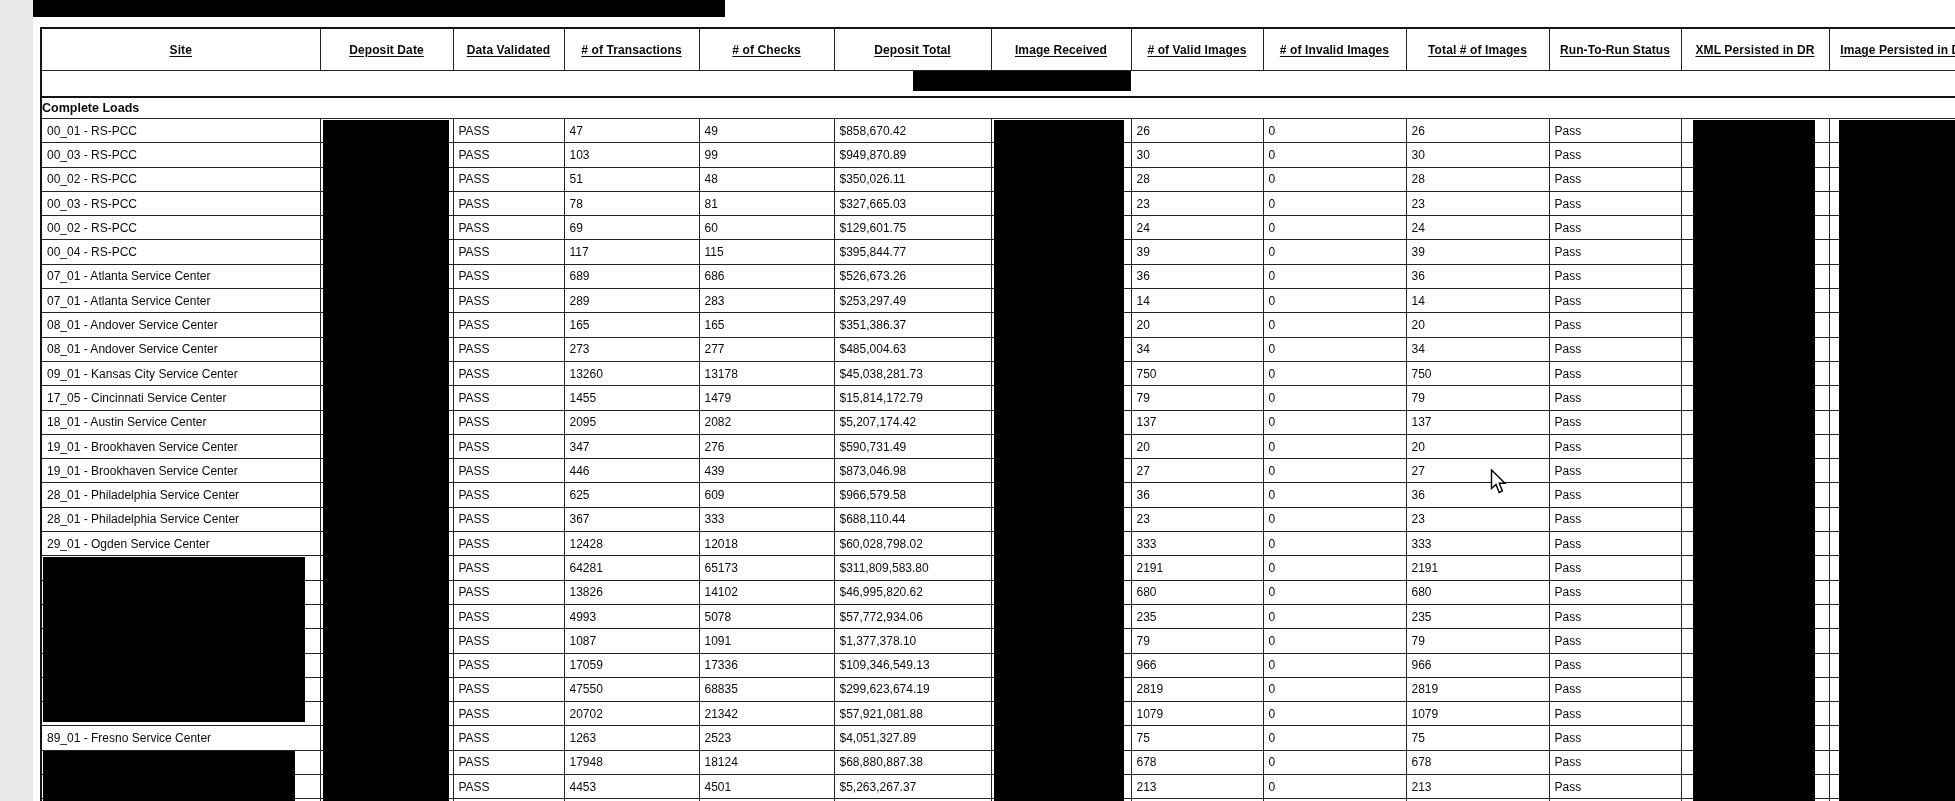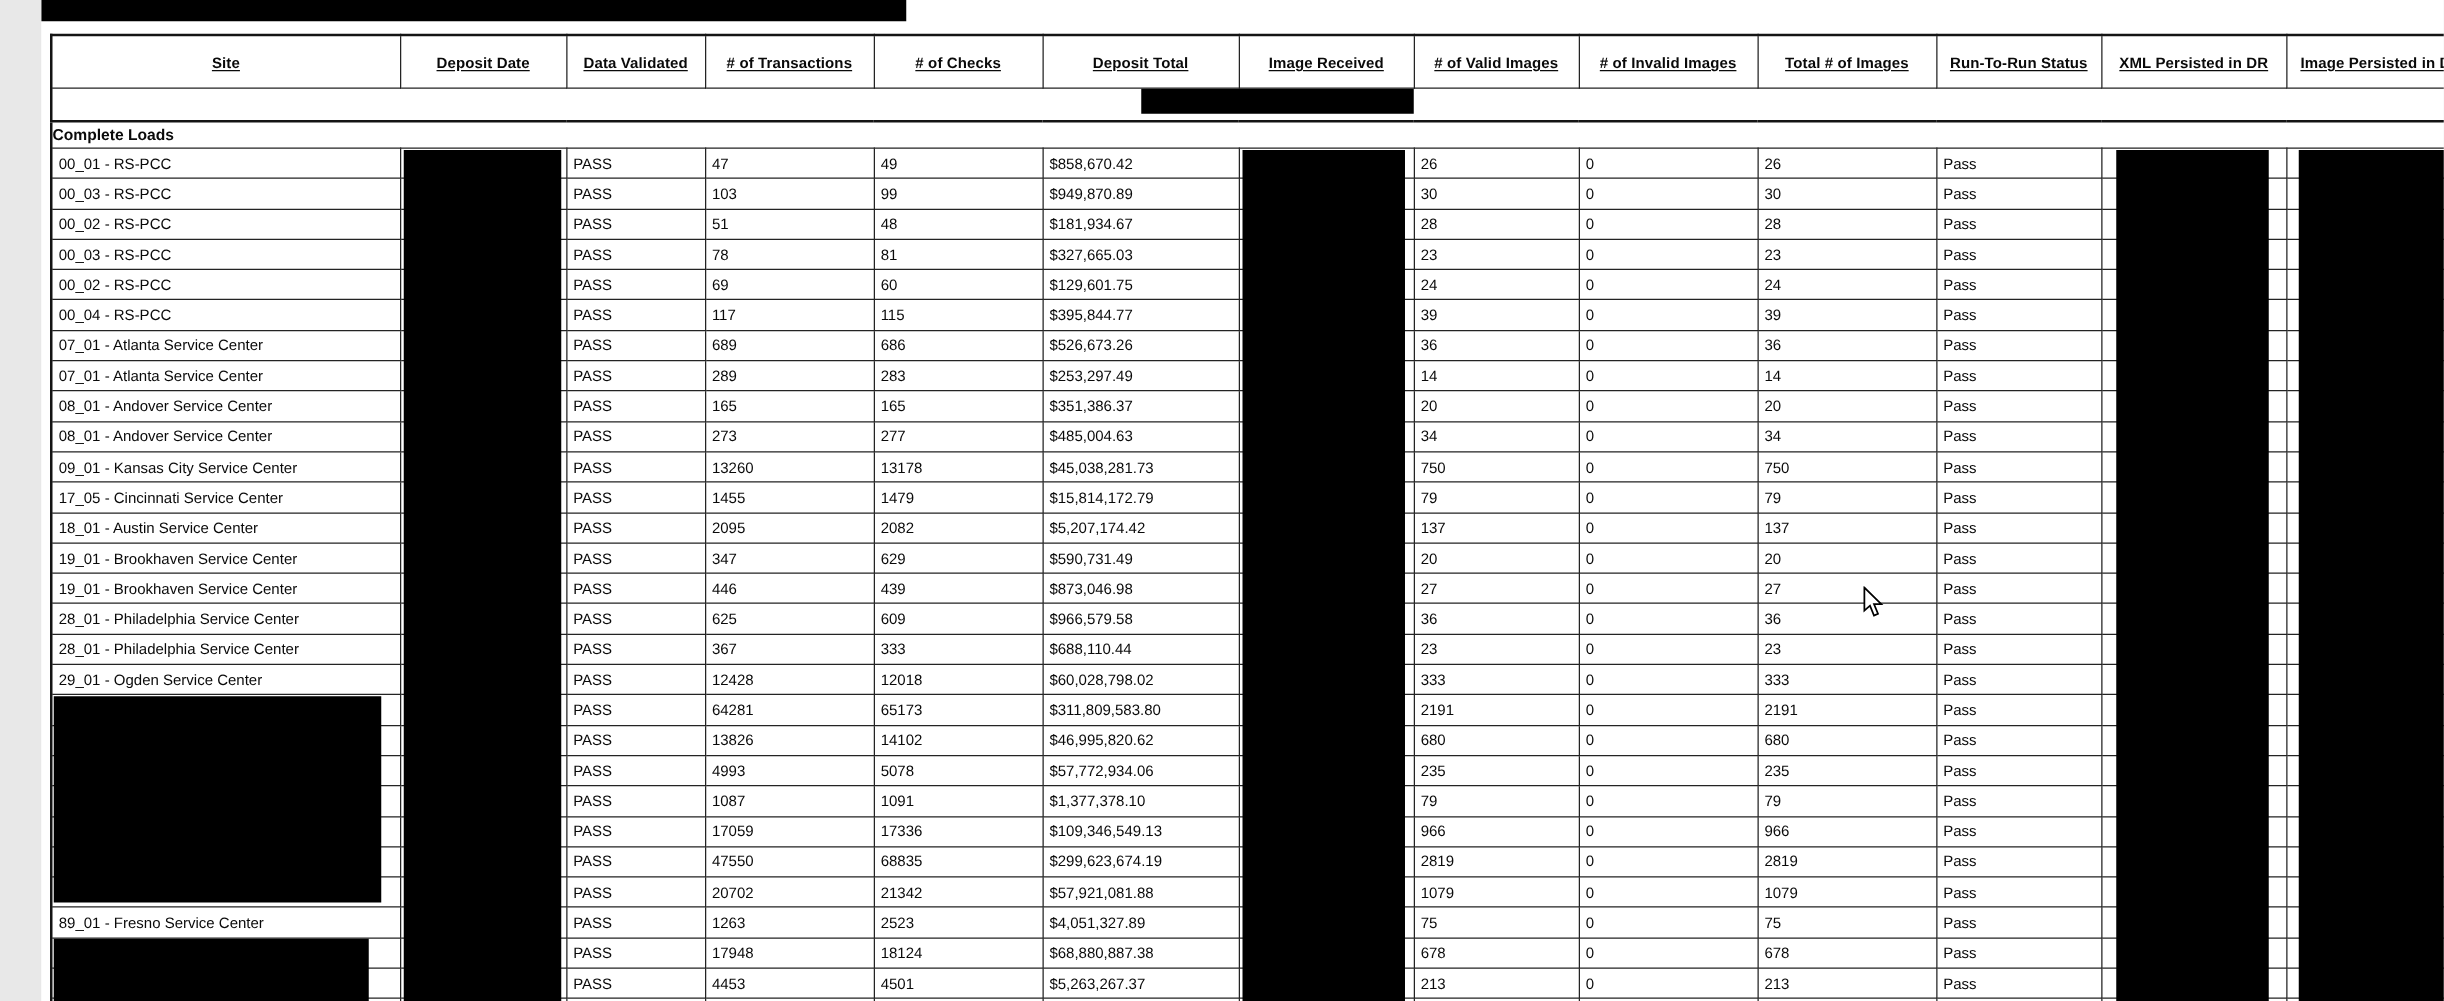--- a/index.html
+++ b/index.html
@@ -108,21 +108,21 @@
           <td>Pass</td>
           <td></td>
           <td></td>
         </tr>
         <tr class="datarow">
           <td>00_02 - RS-PCC</td>
           <td></td>
           <td>PASS</td>
           <td>51</td>
           <td>48</td>
-          <td class="num-right">$181,934.67</td>
+          <td class="num-right">$350,026.11</td>
           <td></td>
           <td>28</td>
           <td>0</td>
           <td>28</td>
           <td>Pass</td>
           <td></td>
           <td></td>
         </tr>
         <tr class="datarow">
           <td>00_03 - RS-PCC</td>
@@ -272,21 +272,21 @@
           <td>137</td>
           <td>Pass</td>
           <td></td>
           <td></td>
         </tr>
         <tr class="datarow">
           <td>19_01 - Brookhaven Service Center</td>
           <td></td>
           <td>PASS</td>
           <td>347</td>
-          <td>629</td>
+          <td>276</td>
           <td class="num-right">$590,731.49</td>
           <td></td>
           <td>20</td>
           <td>0</td>
           <td>20</td>
           <td>Pass</td>
           <td></td>
           <td></td>
         </tr>
         <tr class="datarow">

